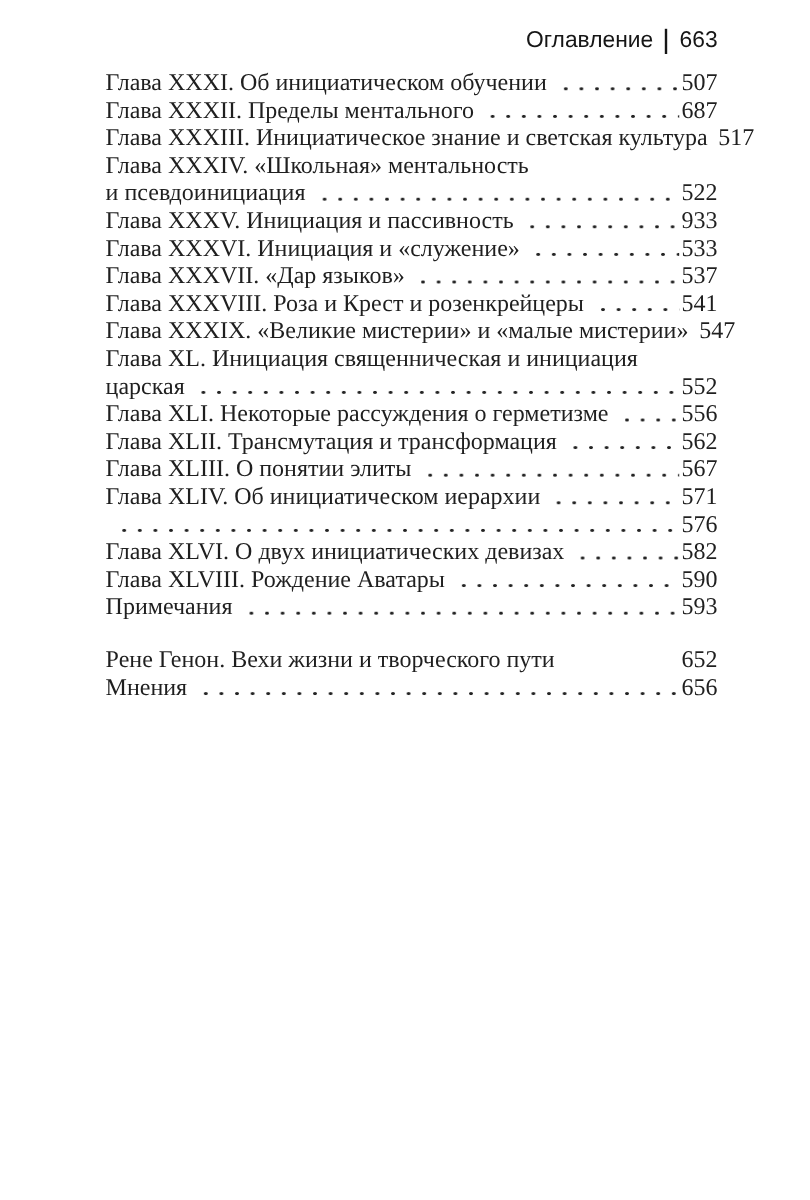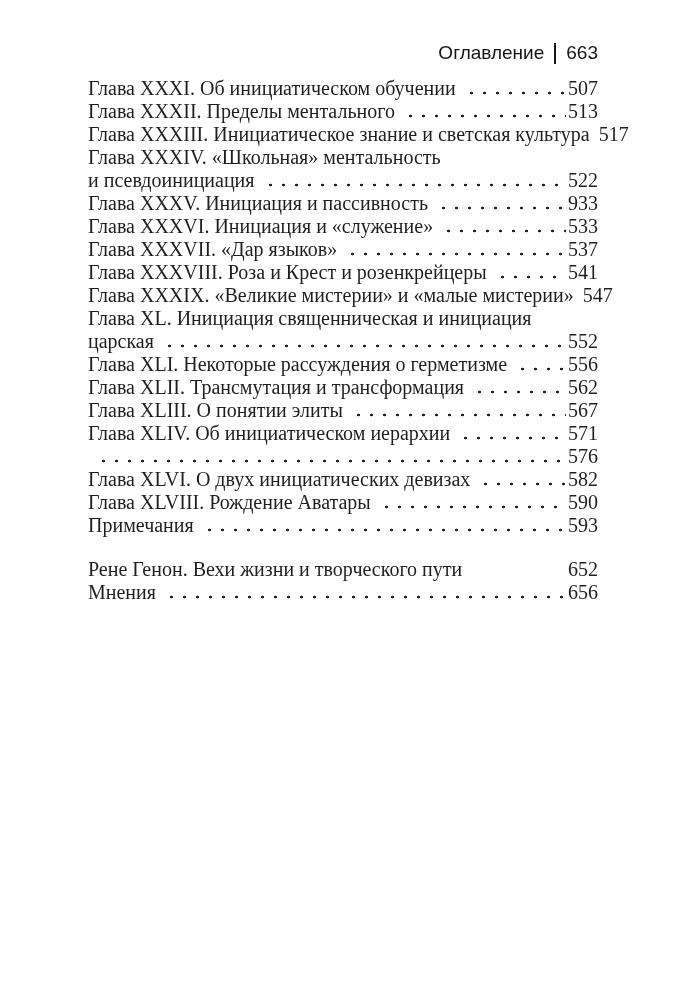--- a/index.html
+++ b/index.html
@@ -10,21 +10,21 @@
   .page {
     position: relative;
     width: 675px;
     height: 1000px;
     background: #ffffff;
     overflow: hidden;
     font-family: "Liberation Serif", serif;
     color: #1f1f1f;
   }
   .running-header {
-    margin: 42px 77px 0 88px;
+    margin: 23px 77px 0 88px;
     display: flex;
     justify-content: flex-end;
     align-items: center;
     font-family: "Liberation Sans", sans-serif;
     font-size: 19px;
     color: #161616;
   }
   .header-bar {
     display: inline-block;
     width: 2px;
@@ -73,21 +73,21 @@
   </div>
   <div class="toc" id="toc">
       <div class="row">
         <span class="entry-text">Глава XXXI. Об инициатическом обучении</span>
         <span class="leader"></span>
         <span class="pagenum">507</span>
       </div>
       <div class="row">
         <span class="entry-text">Глава XXXII. Пределы ментального</span>
         <span class="leader"></span>
-        <span class="pagenum">513</span>
+        <span class="pagenum">687</span>
       </div>
       <div class="row">
         <span class="entry-text">Глава XXXIII. Инициатическое знание и светская культура</span>
         <span class="leader"></span>
         <span class="pagenum">517</span>
       </div>
       <div class="row">
         <span class="entry-text">Глава XXXIV. «Школьная» ментальность</span>
       </div>
       <div class="row">

